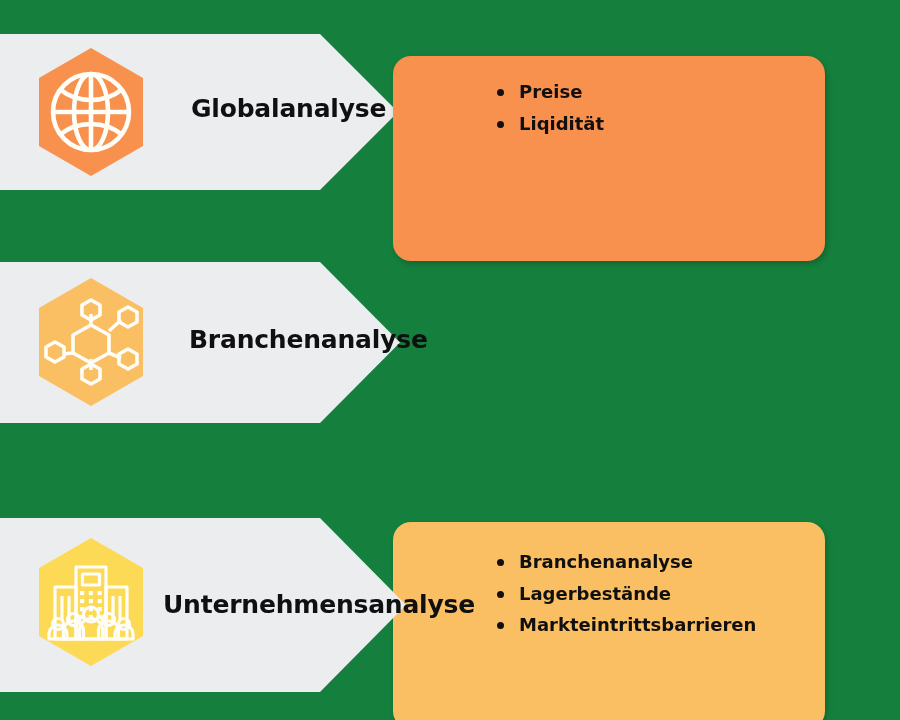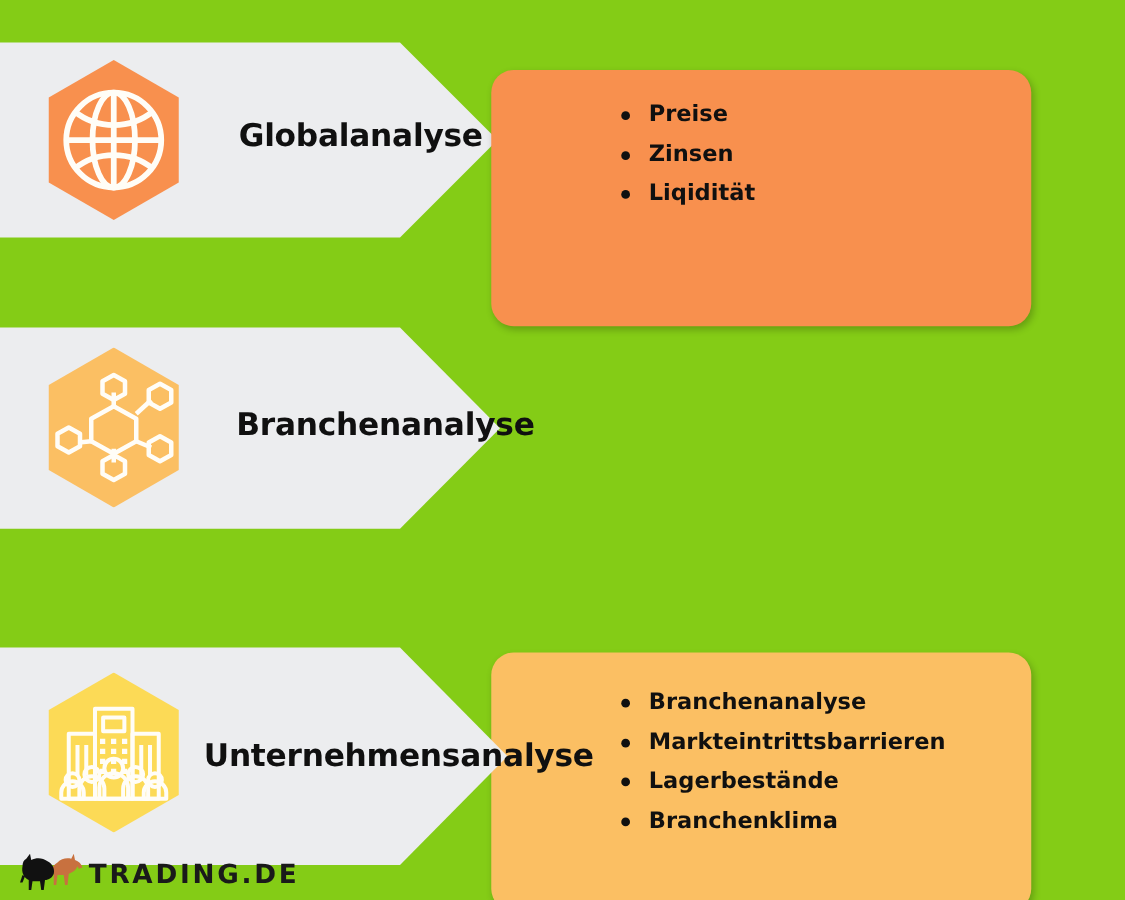--- a/index.html
+++ b/index.html
@@ -12,21 +12,21 @@
     background: #ffffff;
     font-family: "DejaVu Sans", "Liberation Sans", sans-serif;
     overflow: hidden;
     position: relative;
   }
 
   #infographic {
     position: relative;
     width: 900px;
     height: 720px;
-    background: #84cc16;
+    background: #15803d;
   }
 
   
   .row {
     position: absolute;
     left: 0;
     width: 900px;
   }
   
   .arrow-svg {
@@ -141,21 +141,20 @@
           <path d="M24.5,87 C33,80 44,76 56,76 C68,76 79,80 87.5,87"></path>
         </g>
       </svg>
     </div>
 
     <div class="row-title">Globalanalyse</div>
 
     <div class="card" id="card-global">
       <ul>
         <li>Preise</li>
-        <li>Zinsen</li>
         <li>Liqidität</li>
       </ul>
     </div>
   </div>
 
   <div class="row" id="row-industry">
 
     <svg class="arrow-svg" width="900" height="161" viewBox="0 0 900 161" aria-hidden="true">
       <path d="M0,0 L320,0 L400,80.5 L320,161 L0,161 Z" fill="#ecedef"></path>
     </svg>
@@ -180,23 +179,22 @@
           <polygon points="93,71 102,76 102,86 93,91 84,86 84,76"></polygon>
         </g>
       </svg>
     </div>
 
     <div class="row-title">Branchenanalyse</div>
 
     <div class="card" id="card-industry">
       <ul>
         <li>Branchenanalyse</li>
+        <li>Lagerbestände</li>
         <li>Markteintrittsbarrieren</li>
-        <li>Lagerbestände</li>
-        <li>Branchenklima</li>
       </ul>
     </div>
   </div>
 
   <div class="row" id="row-company">
 
     <svg class="arrow-svg" width="900" height="174" viewBox="0 0 900 174" aria-hidden="true">
       <path d="M0,0 L320,0 L406,87 L320,174 L0,174 Z" fill="#ecedef"></path>
     </svg>
 
@@ -244,30 +242,14 @@
           <circle cx="89" cy="86" r="5.5"></circle>
           <path d="M80,101 L80,96 a9,9 0 0 1 18,0 L98,101 Z"></path>
         </g>
       </svg>
     </div>
 
     <div class="row-title">Unternehmensanalyse</div>
 
   </div>
 
-  <div id="logo">
-    <span>
-      <svg width="52" height="32" viewBox="0 0 52 32" aria-hidden="true">
-
-        <g fill="#c8713f">
-          <path d="M30,9 c3,-3 7,-4 11,-3 l2,-4 1,5 c3,1 5,3 6,6 l-3,1 -1,-2 c-1,3 -4,5 -7,6 l-1,9 -2,0 -1,-8 -5,0 -1,8 -2,0 0,-9 c-2,-2 -2,-6 3,-9 Z"></path>
-        </g>
-
-        <g fill="#111111">
-          <path d="M5,6 l3,-4 1,5 c4,-2 9,-2 13,1 c4,2 6,6 5,10 c-1,3 -4,5 -7,5 l-1,8 -2,0 -1,-7 -6,0 -1,7 -2,0 0,-8 c-4,-2 -6,-6 -5,-11 c0,-3 1,-5 3,-6 Z"></path>
-          <path d="M2,19 l-2,6 2,0 2,-5 Z"></path>
-        </g>
-      </svg>
-    </span>
-    <span id="logo-text">TRADING.DE</span>
-  </div>
 
 </div>
 
 </body></html>

